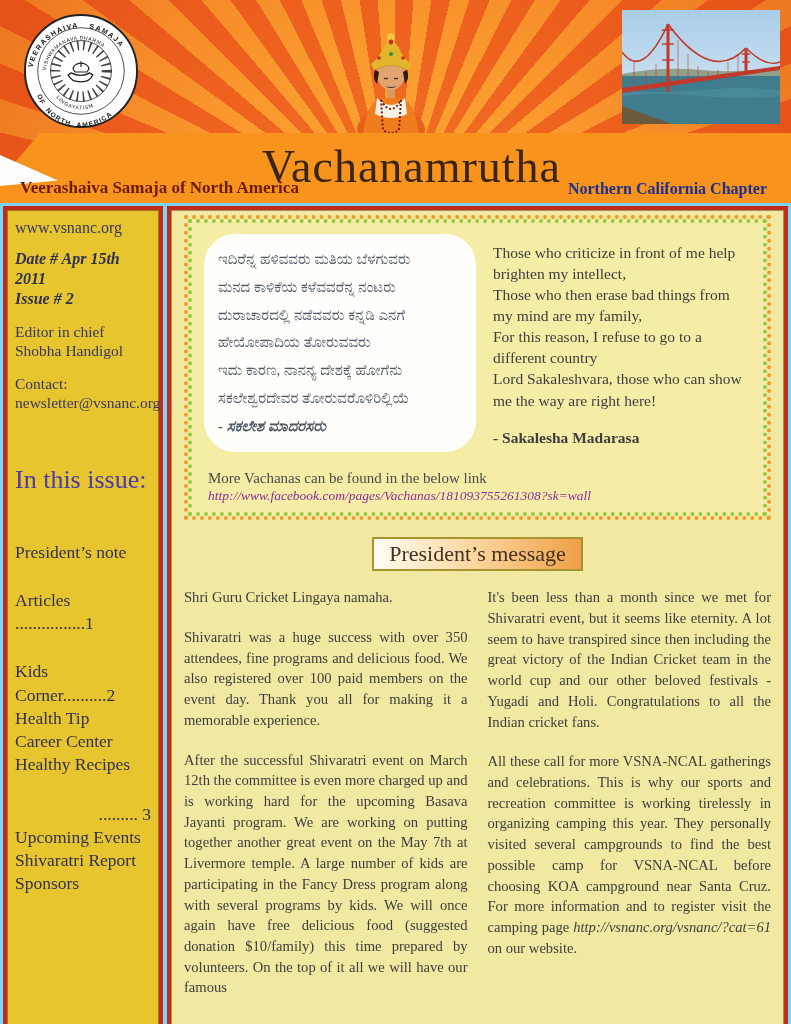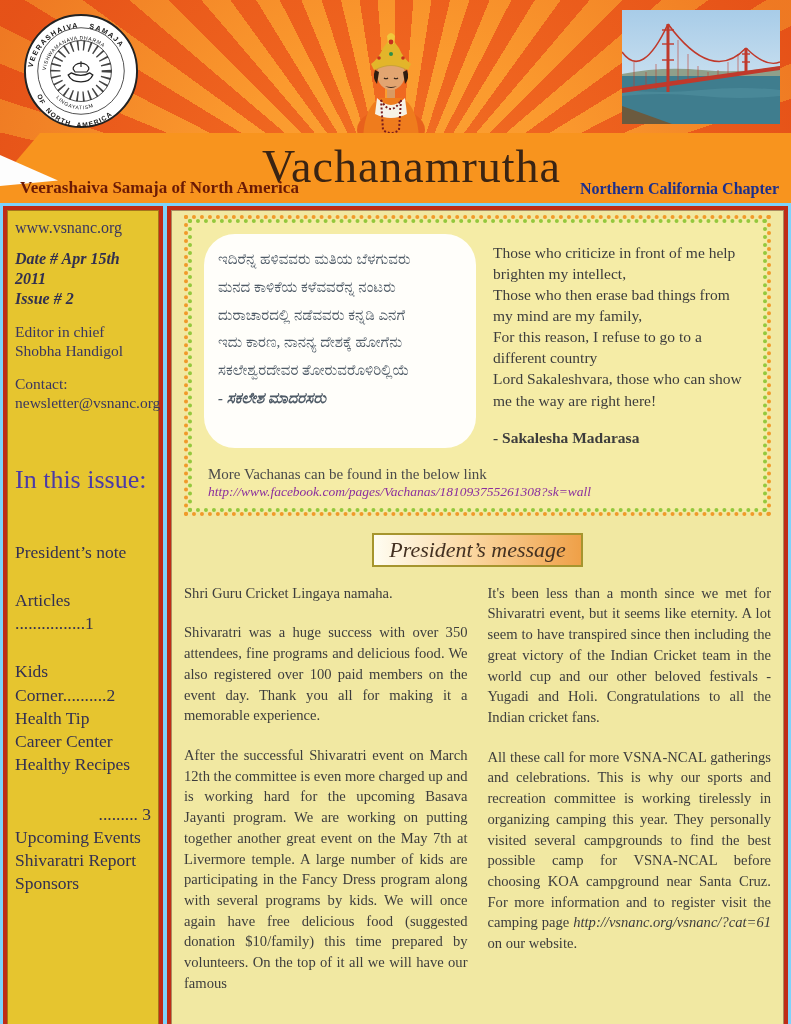--- a/index.html
+++ b/index.html
@@ -12,21 +12,21 @@
     background:repeating-conic-gradient(from -90deg at 50% 112%, #ef641f 0 4.5deg, #fb9a2e 4.5deg 9deg); overflow:hidden; }
   .header::before { content:""; position:absolute; inset:0; pointer-events:none;
     background:radial-gradient(circle at 50% 115%, rgba(255,210,80,.18) 0%, transparent 40%, rgba(205,35,5,.28) 96%); }
   .band { position:absolute; left:0; right:0; bottom:0; height:70px; background:#f8941e;
     clip-path:polygon(40px 0, 100% 0, 100% 100%, 0 100%, 0 47px); z-index:3; }
   .wedge { position:absolute; left:0; bottom:17px; width:58px; height:31px; background:#fdfdfd;
     clip-path:polygon(0 0, 100% 82%, 0 100%); z-index:4; }
   .masthead-title { position:absolute; left:0; right:8px; bottom:10px; text-align:center; padding-left:40px;
     font-size:46px; color:#3a2413; letter-spacing:1px; z-index:5; }
   .org-left  { position:absolute; left:20px;  bottom:5px; font-size:17px; font-weight:bold; color:#6b1a05; z-index:6; }
-  .org-right { position:absolute; right:12px; bottom:5px; font-size:16px; font-weight:bold; color:#1c2f8c; z-index:6; }
+  .org-right { position:absolute; right:24px; bottom:5px; font-size:16px; font-weight:bold; color:#1c2f8c; z-index:6; }
   .logo-wrap { position:absolute; left:22px; top:12px; width:118px; height:118px; z-index:6; }
   .deity-wrap { position:absolute; left:341px; top:26px; width:100px; height:112px; z-index:2; }
   .bridge-wrap { position:absolute; right:11px; top:10px; width:158px; height:114px; z-index:6; }
 
   
   .content { display:flex; gap:4px; padding:3px; background:#7dd3fc; height:922px; }
   .rbox { border:4px solid #bf2c17; box-shadow:inset 0 0 0 1px rgba(70,0,0,.4); }
   .sidebar { flex:none; width:160px; background:#e6c52f; padding:9px 8px 8px;
     display:flex; flex-direction:column; color:#3a3660; }
   .main { flex:1; background:#f1e8a2; padding:0 13px 8px; overflow:hidden; }
@@ -50,21 +50,21 @@
     line-height:1.85; color:#4e5a66;border-radius:31px; }
   .kannada-sig { font-weight:bold; font-style:italic; }
   .english-trans { flex:1; padding-left:17px; padding-top:8px; font-size:15.5px; line-height:1.36; color:#3d3d3d; }
   .english-sig { font-weight:bold; margin-top:16px; }
   .more-line { margin-top:18px; padding-left:4px; font-size:15px; color:#4a4a4a; }
   .fb-link { display:block; padding-left:4px; margin-top:1px; font-size:13.5px; font-style:italic;
     color:#8b2f9e; text-decoration:none; }
 
   
   .pm-head { width:-moz-fit-content; width:fit-content; margin:17px auto 4px; padding:2px 15px; font-size:22px; color:#443122;
-    background:linear-gradient(90deg,#fffdf2 0%, #fbd9a4 45%, #efa048 100%); border:2px solid #a6952e;font-style:italic; }
+    background:linear-gradient(90deg,#fffdf2 0%, #fbd9a4 45%, #efa048 100%); border:2px solid #a6952e; }
   .pm-cols { display:flex; gap:20px; margin-top:16px; }
   .pm-col { flex:1; font-size:14.6px; line-height:1.42; color:#3d3d3d; text-align:justify; }
   .pm-col p { margin-bottom:1.3em; }
   .pm-link { font-style:italic; color:#3d3d3d; text-decoration:none; }
 </style>
 </head>
 <body>
 
 <div class="page">
 
@@ -209,20 +209,21 @@
 
     <div class="main rbox">
 
       <div class="vachana-outer">
         <div class="vachana-inner">
           <div class="vachana-cols">
             <div class="kannada-card">
               <div>ಇದಿರೆನ್ನ ಹಳಿವವರು ಮತಿಯ ಬೆಳಗುವರು</div>
               <div>ಮನದ ಕಾಳಿಕೆಯ ಕಳೆವವರೆನ್ನ ನಂಟರು</div>
               <div>ದುರಾಚಾರದಲ್ಲಿ ನಡೆವವರು ಕನ್ನಡಿ ಎನಗೆ</div>
+              <div>ಹೇಯೋಪಾದಿಯ ತೋರುವವರು</div>
               <div>ಇದು ಕಾರಣ, ನಾನನ್ಯ ದೇಶಕ್ಕೆ ಹೋಗೆನು</div>
               <div>ಸಕಲೇಶ್ವರದೇವರ ತೋರುವರೊಳಿರಿಲ್ಲಿಯೆ</div>
               <div class="kannada-sig">- ಸಕಲೇಶ ಮಾದರಸರು</div>
             </div>
             <div class="english-trans">
               <div>Those who criticize in front of me help brighten my intellect,</div>
               <div>Those who then erase bad things from my mind are my family,</div>
               <div>For this reason, I refuse to go to a different country</div>
               <div>Lord Sakaleshvara, those who can show me the way are right here!</div>
               <div class="english-sig">- Sakalesha Madarasa</div>

